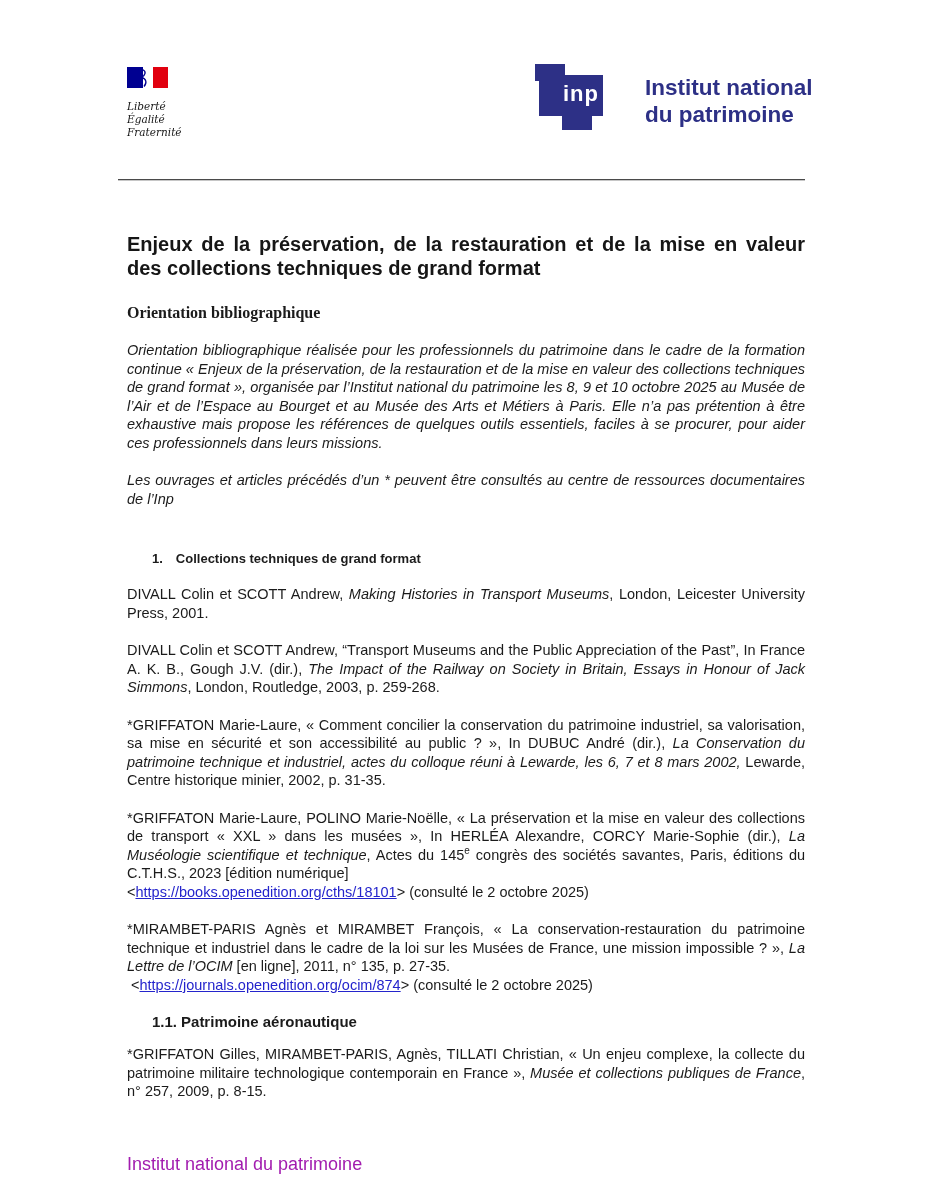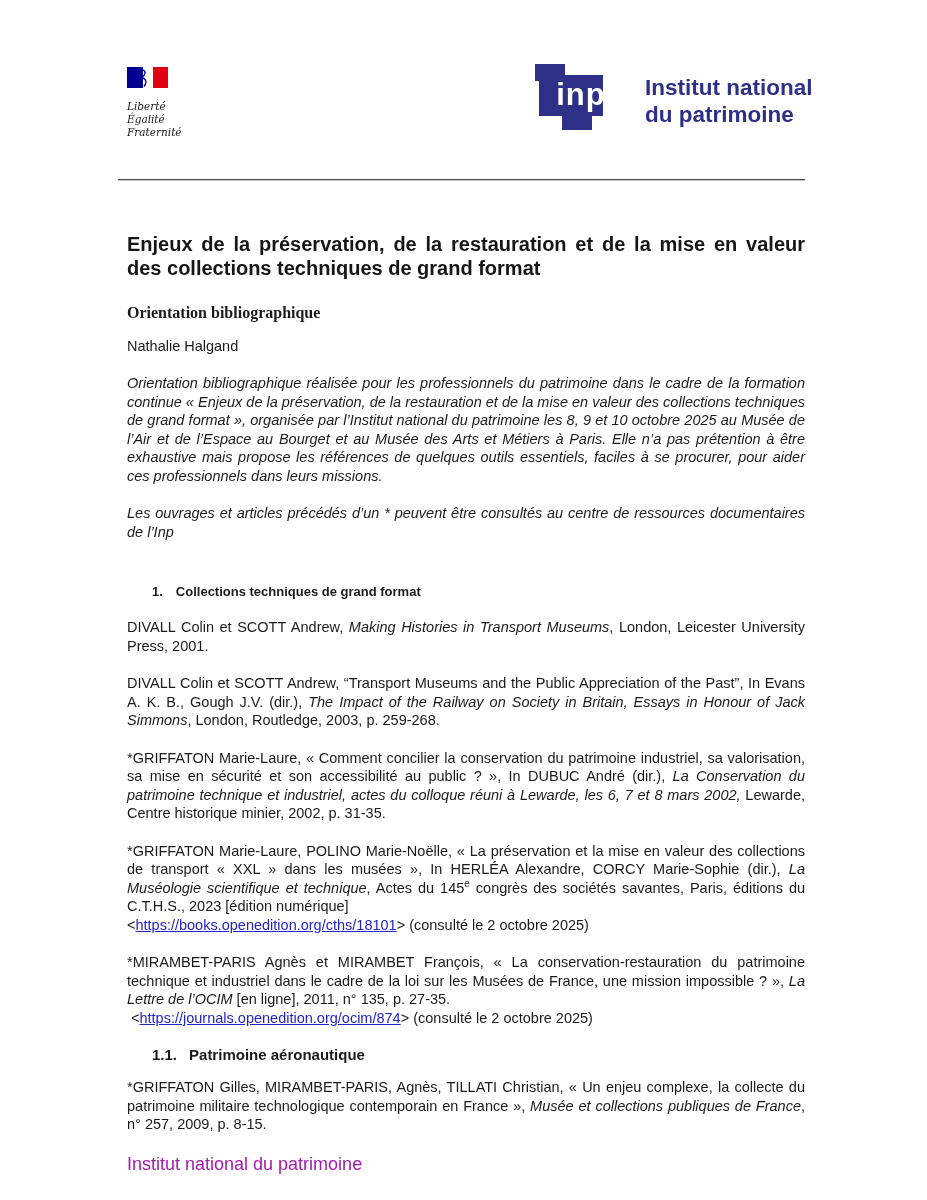--- a/index.html
+++ b/index.html
@@ -38,21 +38,21 @@
 
   
   .inp-block { position: absolute; left: 535px; top: 62px; }
   .inp-mark { position: absolute; left: 0; top: 0; width: 70px; height: 70px; }
   .inp-mark .tab-top    { position: absolute; left: 0;  top: 2px;  width: 30px; height: 17px; background: #2d3086; }
   .inp-mark .main-block { position: absolute; left: 4px; top: 13px; width: 64px; height: 41px; background: #2d3086; }
   .inp-mark .tab-bottom { position: absolute; left: 27px; top: 50px; width: 30px; height: 18px; background: #2d3086; }
   .inp-mark .inp-text {
     position: absolute; left: 4px; top: 13px; width: 84px; height: 41px;
     display: flex; align-items: center; justify-content: center;
-    color: #ffffff; font-size: 31px; font-weight: bold; letter-spacing: 1px;
+    color: #ffffff; font-size: 22px; font-weight: bold; letter-spacing: 1px;
     line-height: 1; padding-bottom: 3px;
   }
   .inp-name {
     position: absolute; left: 110px; top: 12px;
     font-size: 22.5px; line-height: 27px; font-weight: bold;
     color: #2d3086; white-space: nowrap;
   }
 
   
   .top-rule {
@@ -75,21 +75,21 @@
   }
   .intro { font-style: italic; margin-bottom: 19px; }
   .note  { font-style: italic; margin-bottom: 43px; }
   .section-heading {
     font-size: 13px; font-weight: bold; margin: 0 0 19px 25px;
   }
   .section-heading .sec-num { margin-right: 13px; }
   .sub-heading {
     font-size: 15px; font-weight: bold; margin: 4px 0 15px 25px;
   }
-  .sub-heading .sec-num { margin-right: 12px; }
+  .sub-heading .sec-num { margin-right: 4px; }
   .entry { margin-bottom: 19px; }
   .entry sup { font-size: 10px; line-height: 0; }
   a.biblink { color: #2424cc; text-decoration: underline; cursor: pointer; }
 
   
   .footer {
     position: absolute; left: 127px; top: 1154px;
     font-size: 18px; color: #a21caf;
   }
 </style>
@@ -126,33 +126,32 @@
 
   <div class="top-rule"></div>
 
   <div class="content">
 
     <div class="doc-title">Enjeux de la préservation, de la restauration et de la mise en valeur des collections techniques de grand format</div>
 
     <div class="doc-subtitle">Orientation bibliographique</div>
 
     <div class="author-block">
-      <div>Nathalie Halgand</div>
     </div>
 
     <p class="para intro">Orientation bibliographique réalisée pour les professionnels du patrimoine dans le cadre de la formation continue « Enjeux de la préservation, de la restauration et de la mise en valeur des collections techniques de grand format », organisée par l’Institut national du patrimoine les 8, 9 et 10 octobre 2025 au Musée de l’Air et de l’Espace au Bourget et au Musée des Arts et Métiers à Paris. Elle n’a pas prétention à être exhaustive mais propose les références de quelques outils essentiels, faciles à se procurer, pour aider ces professionnels dans leurs missions.</p>
 
     <p class="para note">Les ouvrages et articles précédés d’un * peuvent être consultés au centre de ressources documentaires de l’Inp</p>
 
     <div class="section-heading">
       <span class="sec-num">1.</span><span>Collections techniques de grand format</span>
     </div>
 
     <p class="para entry"><span>DIVALL Colin et SCOTT Andrew, </span><i>Making Histories in Transport Museums</i><span>, London, Leicester University Press, 2001.</span></p>
-    <p class="para entry"><span>DIVALL Colin et SCOTT Andrew, “Transport Museums and the Public Appreciation of the Past”, In Evans A. K. B., Gough J.V. (dir.), </span><i>The Impact of the Railway on Society in Britain, Essays in Honour of Jack Simmons</i><span>, London, Routledge, 2003, p. 259-268.</span></p>
+    <p class="para entry"><span>DIVALL Colin et SCOTT Andrew, “Transport Museums and the Public Appreciation of the Past”, In France A. K. B., Gough J.V. (dir.), </span><i>The Impact of the Railway on Society in Britain, Essays in Honour of Jack Simmons</i><span>, London, Routledge, 2003, p. 259-268.</span></p>
     <p class="para entry"><span>*GRIFFATON Marie-Laure, « Comment concilier la conservation du patrimoine industriel, sa valorisation, sa mise en sécurité et son accessibilité au public ? », In DUBUC André (dir.), </span><i>La Conservation du patrimoine technique et industriel, actes du colloque réuni à Lewarde, les 6, 7 et 8 mars 2002,</i><span> Lewarde, Centre historique minier, 2002, p. 31-35.</span></p>
     <p class="para entry"><span>*GRIFFATON Marie-Laure, POLINO Marie-Noëlle, « La préservation et la mise en valeur des collections de transport « XXL » dans les musées », In HERLÉA Alexandre, CORCY Marie-Sophie (dir.), </span><i>La Muséologie scientifique et technique</i><span>, Actes du 145</span><sup>e</sup><span> congrès des sociétés savantes, Paris, éditions du C.T.H.S., 2023 [édition numérique]</span><br><span>&lt;</span><a class="biblink" href="#">https://books.openedition.org/cths/18101</a><span>&gt; (consulté le 2 octobre 2025)</span></p>
     <p class="para entry"><span>*MIRAMBET-PARIS Agnès et MIRAMBET François, « La conservation-restauration du patrimoine technique et industriel dans le cadre de la loi sur les Musées de France, une mission impossible ? », </span><i>La Lettre de l’OCIM</i><span> [en ligne], 2011, n° 135, p. 27-35.</span><br><span>&nbsp;&lt;</span><a class="biblink" href="#">https://journals.openedition.org/ocim/874</a><span>&gt; (consulté le 2 octobre 2025)</span></p>
 
     <div class="sub-heading">
       <span class="sec-num">1.1.</span><span>Patrimoine aéronautique</span>
     </div>
 
     <p class="para entry"><span>*GRIFFATON Gilles, MIRAMBET-PARIS, Agnès, TILLATI Christian, « Un enjeu complexe, la collecte du patrimoine militaire technologique contemporain en France », </span><i>Musée et collections publiques de France</i><span>, n° 257, 2009, p. 8-15.</span></p>
 

